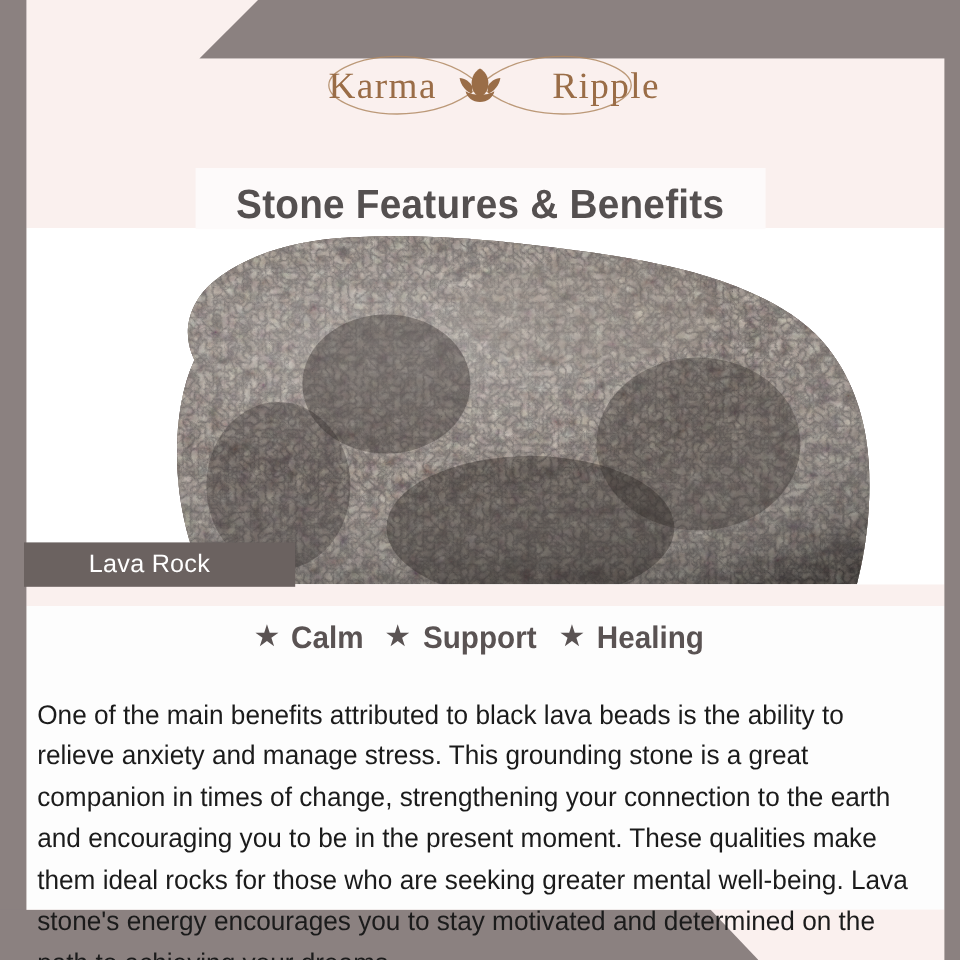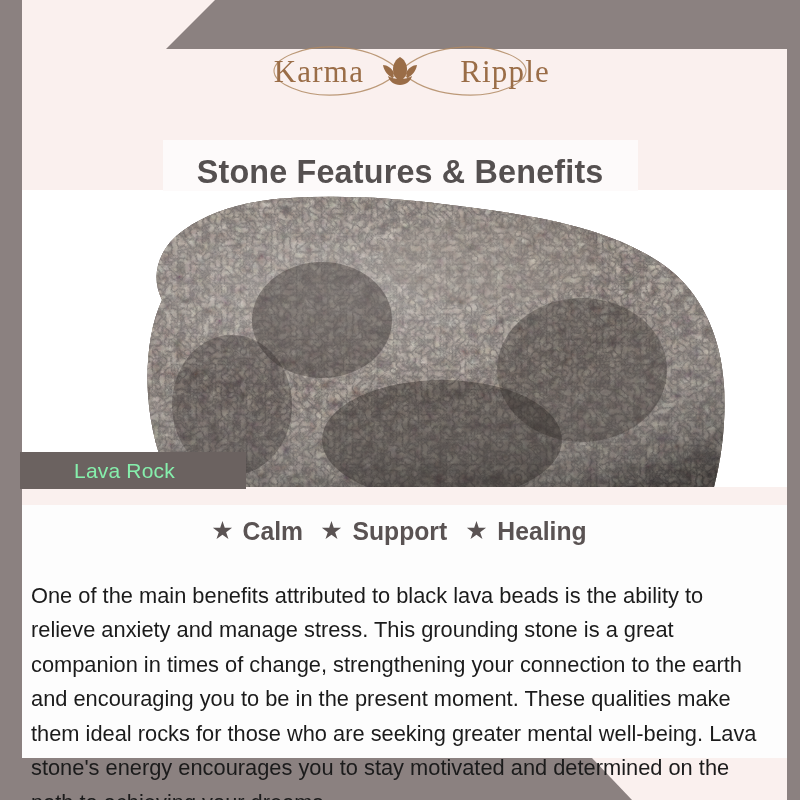--- a/index.html
+++ b/index.html
@@ -167,21 +167,21 @@
     left: 20px;
     top: 452px;
     width: 226px;
     height: 37px;
     background: #6b6260;
     z-index: 8;
     display: flex;
     align-items: center;
   }
   .name-bar-text {
-    color: #86efac;
+    color: #ffffff;
     font-size: 21px;
     font-weight: normal;
     padding-left: 54px;
     letter-spacing: 0.2px;
     white-space: nowrap;
   }
 
   
   .content-card {
     position: absolute;

